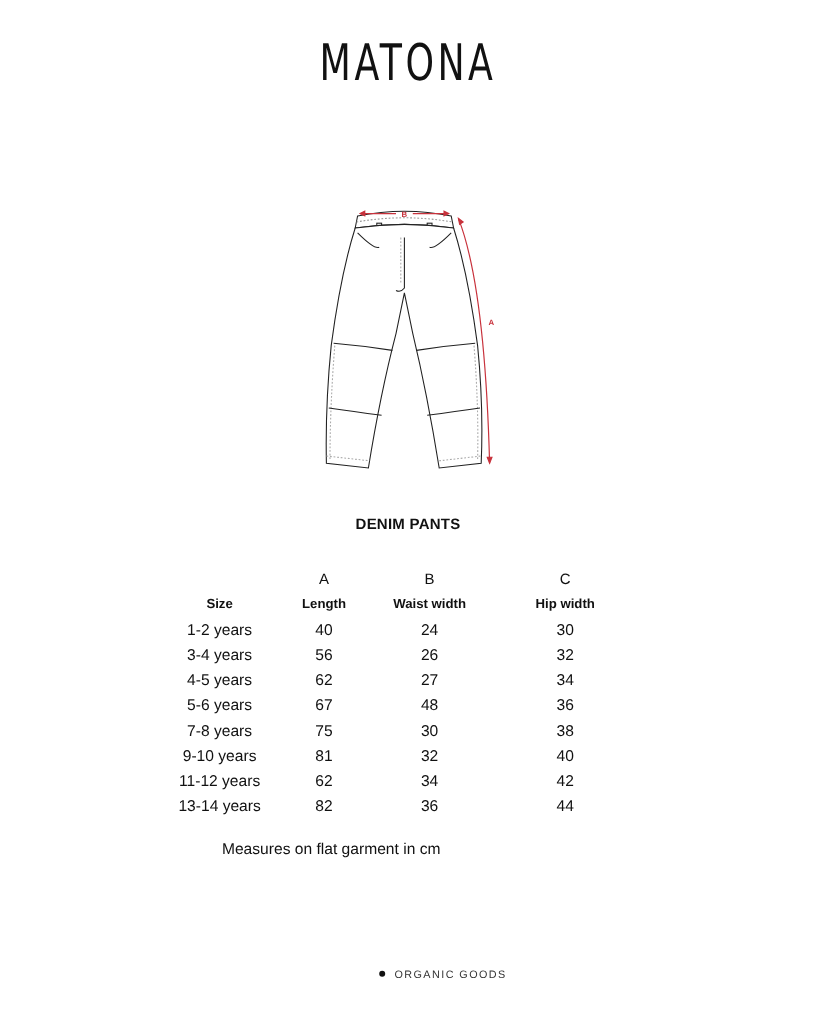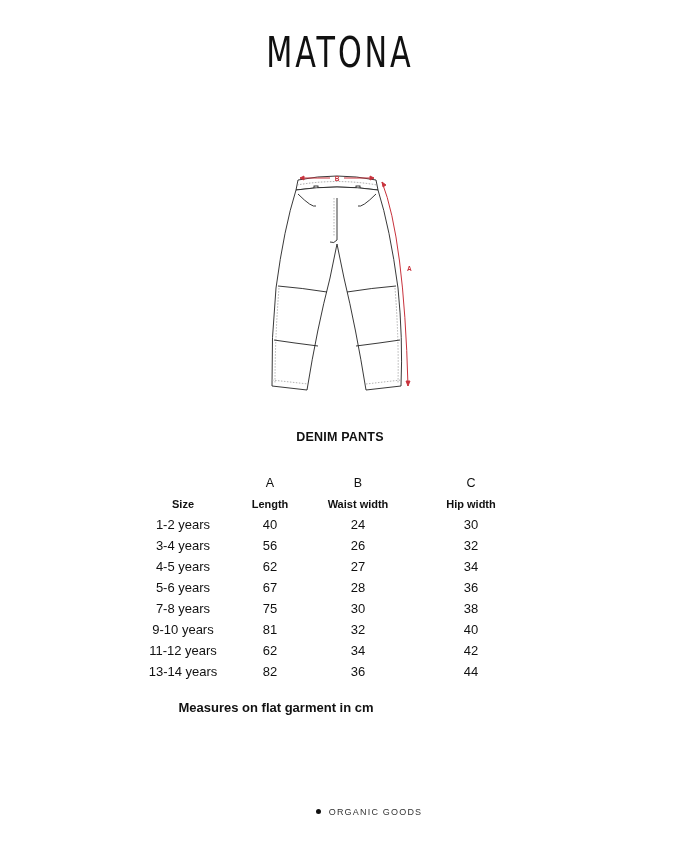--- a/index.html
+++ b/index.html
@@ -21,21 +21,21 @@
     .row { display: flex; height: 21px; align-items: center; }
     .cell { text-align: center; font-size: 13px; }
     .c0 { width: 86px; font-weight: normal; }
     .c1 { width: 88px; }
     .c2 { width: 88px; }
     .c3 { width: 138px; }
     .letter-row .cell { font-weight: normal; font-size: 12.5px; }
     .header-row .cell { font-weight: bold; font-size: 11px; }
     .note {
       position: absolute; top: 700px; left: 0; width: 552px; text-align: center;
-      font-size: 13px; font-weight: bold;
+      font-size: 13px; font-weight: normal;
     }
     .footer {
       position: absolute; top: 807px; left: 0; width: 680px; text-align: center;
       font-size: 9px; letter-spacing: 1.2px; color: #333; margin-left: 29px;
     }
     .footer .dot {
       display: inline-block; width: 5px; height: 5px; border-radius: 50%;
       background: #111; margin-right: 8px; vertical-align: middle; position: relative; top: -1px;
     }
   </style>
@@ -114,21 +114,21 @@
   </div>
   <div class="row">
     <div class="cell c0">4-5 years</div>
     <div class="cell c1">62</div>
     <div class="cell c2">27</div>
     <div class="cell c3">34</div>
   </div>
   <div class="row">
     <div class="cell c0">5-6 years</div>
     <div class="cell c1">67</div>
-    <div class="cell c2">28</div>
+    <div class="cell c2">48</div>
     <div class="cell c3">36</div>
   </div>
   <div class="row">
     <div class="cell c0">7-8 years</div>
     <div class="cell c1">75</div>
     <div class="cell c2">30</div>
     <div class="cell c3">38</div>
   </div>
   <div class="row">
     <div class="cell c0">9-10 years</div>

